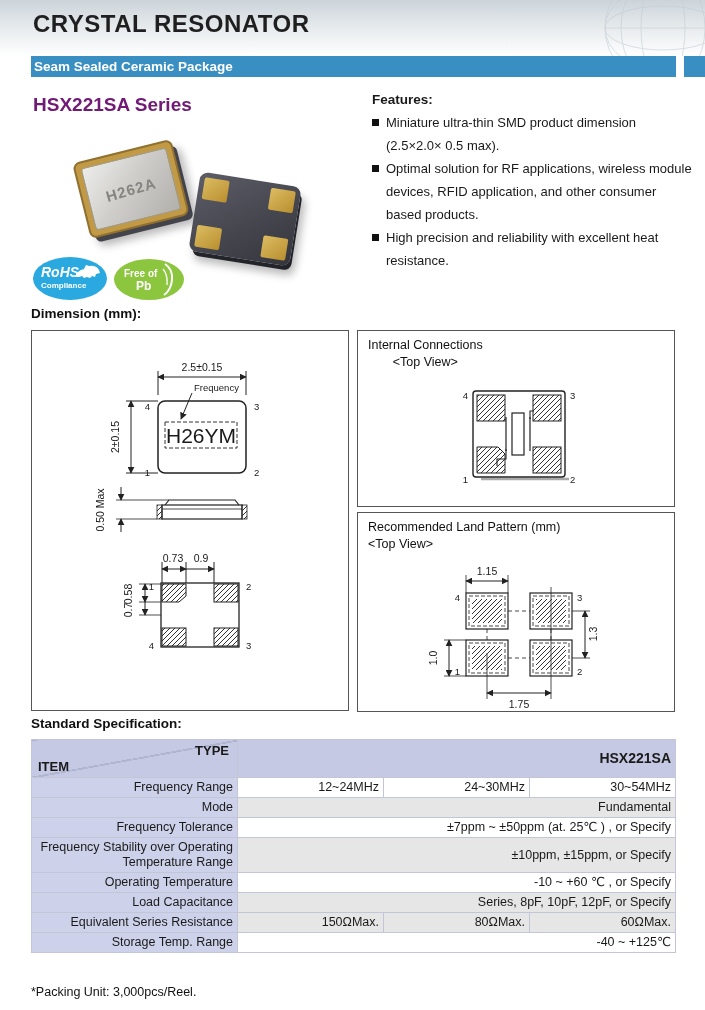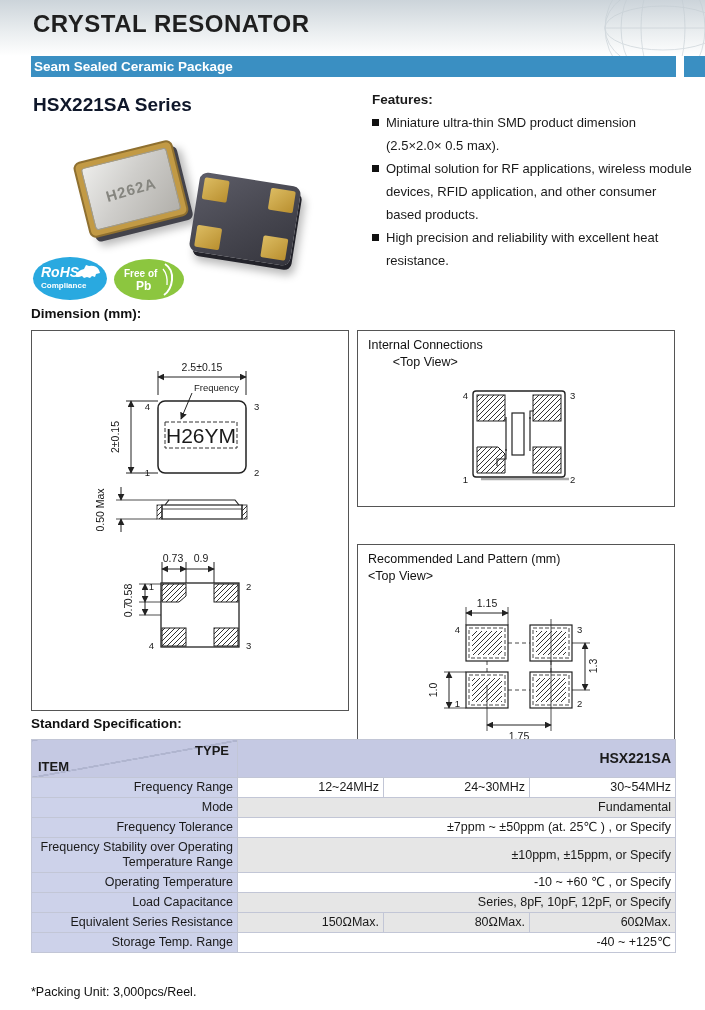--- a/index.html
+++ b/index.html
@@ -13,21 +13,21 @@
 
   
   .hero-bg{position:absolute;left:0;top:0;width:705px;height:56px;overflow:hidden;
     background:linear-gradient(180deg,#ccd4da 0%,#e9edef 55%,#ffffff 100%);}
   .globe{position:absolute;right:-28px;top:-14px;opacity:.6;}
   .page-title{position:absolute;left:33px;top:10px;font-size:24px;font-weight:bold;color:#1f1f1f;letter-spacing:.5px;}
   .banner{position:absolute;left:31px;top:56px;width:645px;height:21px;background:var(--banner-blue);
     color:#fff;font-size:13.5px;font-weight:bold;line-height:21px;padding-left:3px;}
   .banner-sq{position:absolute;left:684px;top:56px;width:21px;height:21px;background:var(--banner-blue);}
 
-  .series-title{position:absolute;left:33px;top:94px;font-size:19px;font-weight:bold;color:#0f172a;}
+  .series-title{position:absolute;left:33px;top:94px;font-size:19px;font-weight:bold;color:#701a75;}
 
   
   .features{position:absolute;left:372px;top:92px;width:320px;}
   .f-head{font-size:13.5px;font-weight:bold;margin-bottom:4px;}
   .features ul{list-style:none;}
   .features li{position:relative;padding-left:14px;font-size:13px;line-height:23px;}
   .features .sq{position:absolute;left:0;top:8px;width:7px;height:7px;background:#111;}
 
   
   .chip{position:absolute;}
@@ -54,21 +54,21 @@
   .badge-pb .p1{position:absolute;left:10px;top:9px;font-size:10px;font-weight:bold;}
   .badge-pb .p2{position:absolute;left:22px;top:20px;font-size:12px;font-weight:bold;}
   .badge-pb svg{position:absolute;right:7px;top:4px;}
 
   
   .sec-head{position:absolute;font-size:13.5px;font-weight:bold;color:#111;}
   .dim-head{left:31px;top:306px;}
   .spec-head{left:31px;top:716px;}
   .dimbox{position:absolute;left:31px;top:330px;width:318px;height:381px;border:1px solid #555;background:#fff;}
   .ibox{position:absolute;left:357px;top:330px;width:318px;height:177px;border:1px solid #555;background:#fff;text-align:center;}
-  .lbox{position:absolute;left:357px;top:512px;width:318px;height:200px;border:1px solid #555;background:#fff;margin-top:32px;}
+  .lbox{position:absolute;left:357px;top:512px;width:318px;height:200px;border:1px solid #555;background:#fff;}
   .boxtitle{position:absolute;left:10px;top:6px;font-size:12.5px;line-height:17px;color:#111;}
   svg text{font-family:"Liberation Sans","DejaVu Sans",sans-serif;}
   .dt{font-size:10.5px;fill:#1a1a1a;}
   .pn{font-size:9.5px;fill:#1a1a1a;}
   .mark-big{font-size:21px;fill:#1a1a1a;}
   .freq-lbl{font-size:9.5px;fill:#1a1a1a;}
 
   
   .spec{position:absolute;left:31px;top:739px;width:644px;border-collapse:collapse;table-layout:fixed;}
   .spec td{border:1px solid #c2c6d6;font-size:12.5px;text-align:right;padding:2px 4px;line-height:15px;}

